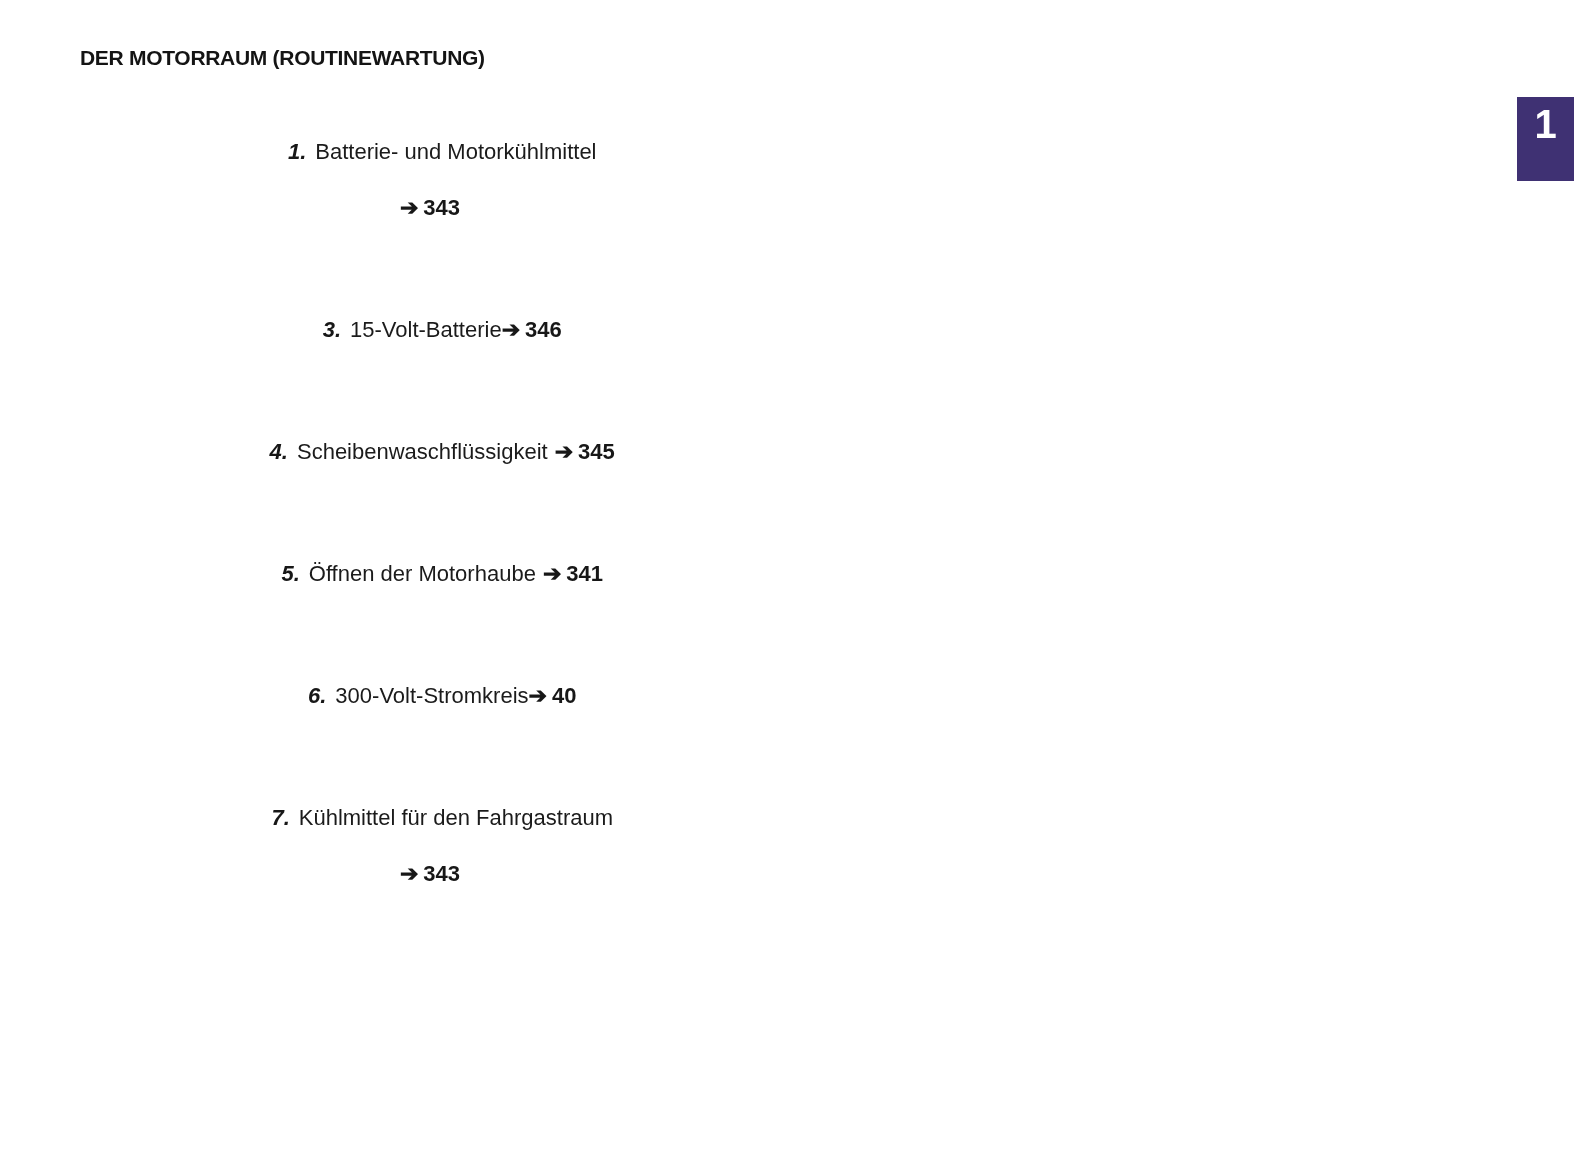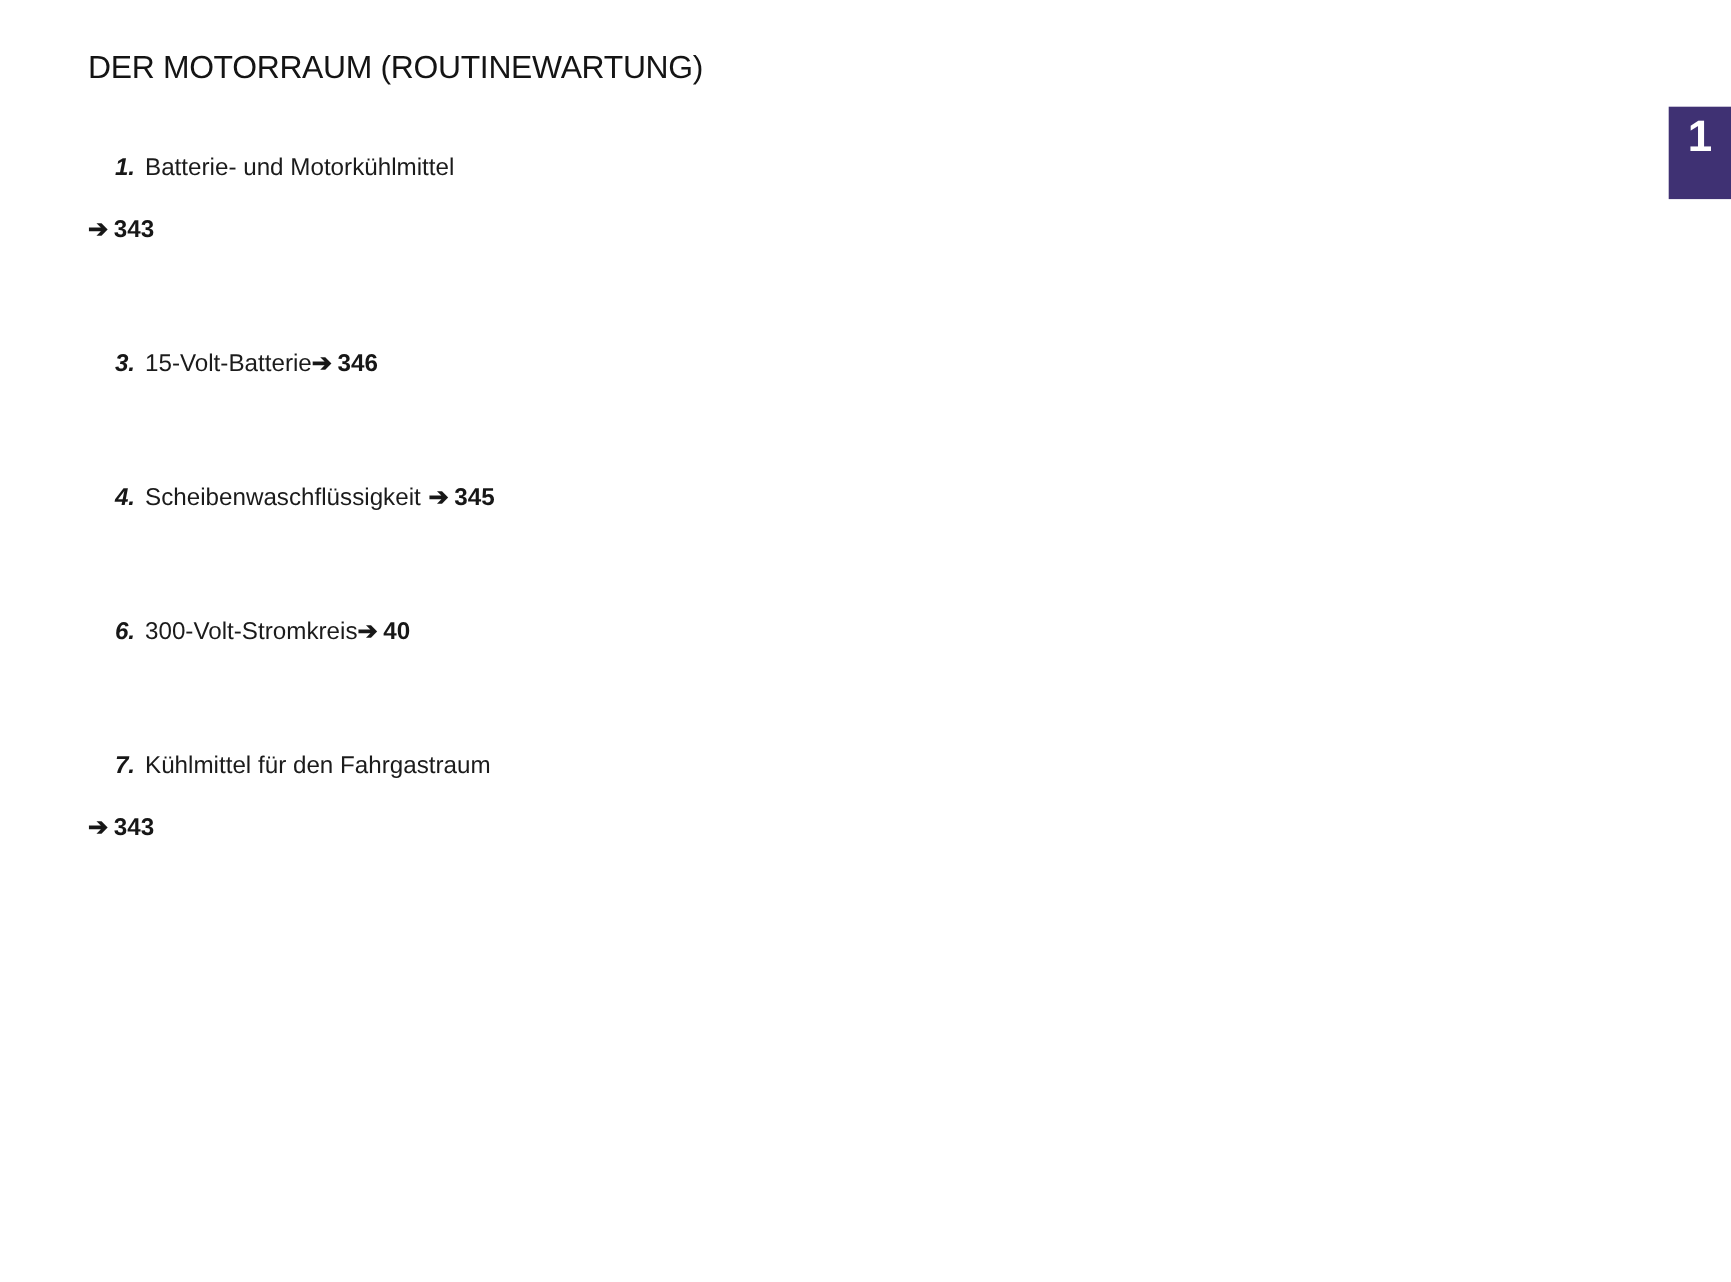--- a/index.html
+++ b/index.html
@@ -9,34 +9,34 @@
     font-family: "Liberation Sans", sans-serif;
     color: #171717;
     overflow: hidden;
     position: relative;
   }
   .page { position: relative; width: 1574px; height: 1165px; }
 
   .title {
     position: absolute;
     left: 80px; top: 46px;
-    font-size: 29px;
-    font-weight: 400;
+    font-size: 21px;
+    font-weight: 700;
     letter-spacing: -0.3px;
     color: #141414;
   }
 
   .list {
     position: absolute;
     left: 80px; top: 110px;
     width: 700px;
     font-size: 22px;
     line-height: 28px;
   }
-  .list-item { margin-bottom: 10px; white-space: pre-wrap; }
+  .list-item { margin-bottom: 10px; white-space: pre-wrap; text-align: center; }
   .num {
     font-weight: 700;
     font-style: italic;
     margin-right: 9px;
   }
   .label { font-weight: 400; color: #1b1b1b; }
   .ref { font-weight: 700; white-space: pre; }
   .ref .arrow { margin-right: 5px; font-style: normal; }
   .ref.spaced { margin-left: 7px; }
   .ref-line { font-weight: 700; white-space: pre; }
@@ -81,20 +81,24 @@
   <div class="list-item">
     <span class="line1"><span class="num">3.</span><span class="label">15-Volt-Batterie</span><span class="ref"><span class="arrow">➔</span><span class="pagenum">346</span></span></span>
     
   </div>
 
   <div class="list-item">
     <span class="line1"><span class="num">4.</span><span class="label">Scheibenwaschflüssigkeit</span><span class="ref spaced"><span class="arrow">➔</span><span class="pagenum">345</span></span></span>
     
   </div>
 
+  <div class="list-item">
+    <span class="line1"><span class="num">5.</span><span class="label">Öffnen der Motorhaube</span><span class="ref spaced"><span class="arrow">➔</span><span class="pagenum">341</span></span></span>
+    
+  </div>
 
   <div class="list-item">
     <span class="line1"><span class="num">6.</span><span class="label">300-Volt-Stromkreis</span><span class="ref"><span class="arrow">➔</span><span class="pagenum">40</span></span></span>
     
   </div>
 
   <div class="list-item">
     <span class="line1"><span class="num">7.</span><span class="label">Kühlmittel für den Fahrgastraum</span></span>
     <div class="ref-line"><span class="arrow">➔</span><span class="pagenum">343</span></div>
   </div>

